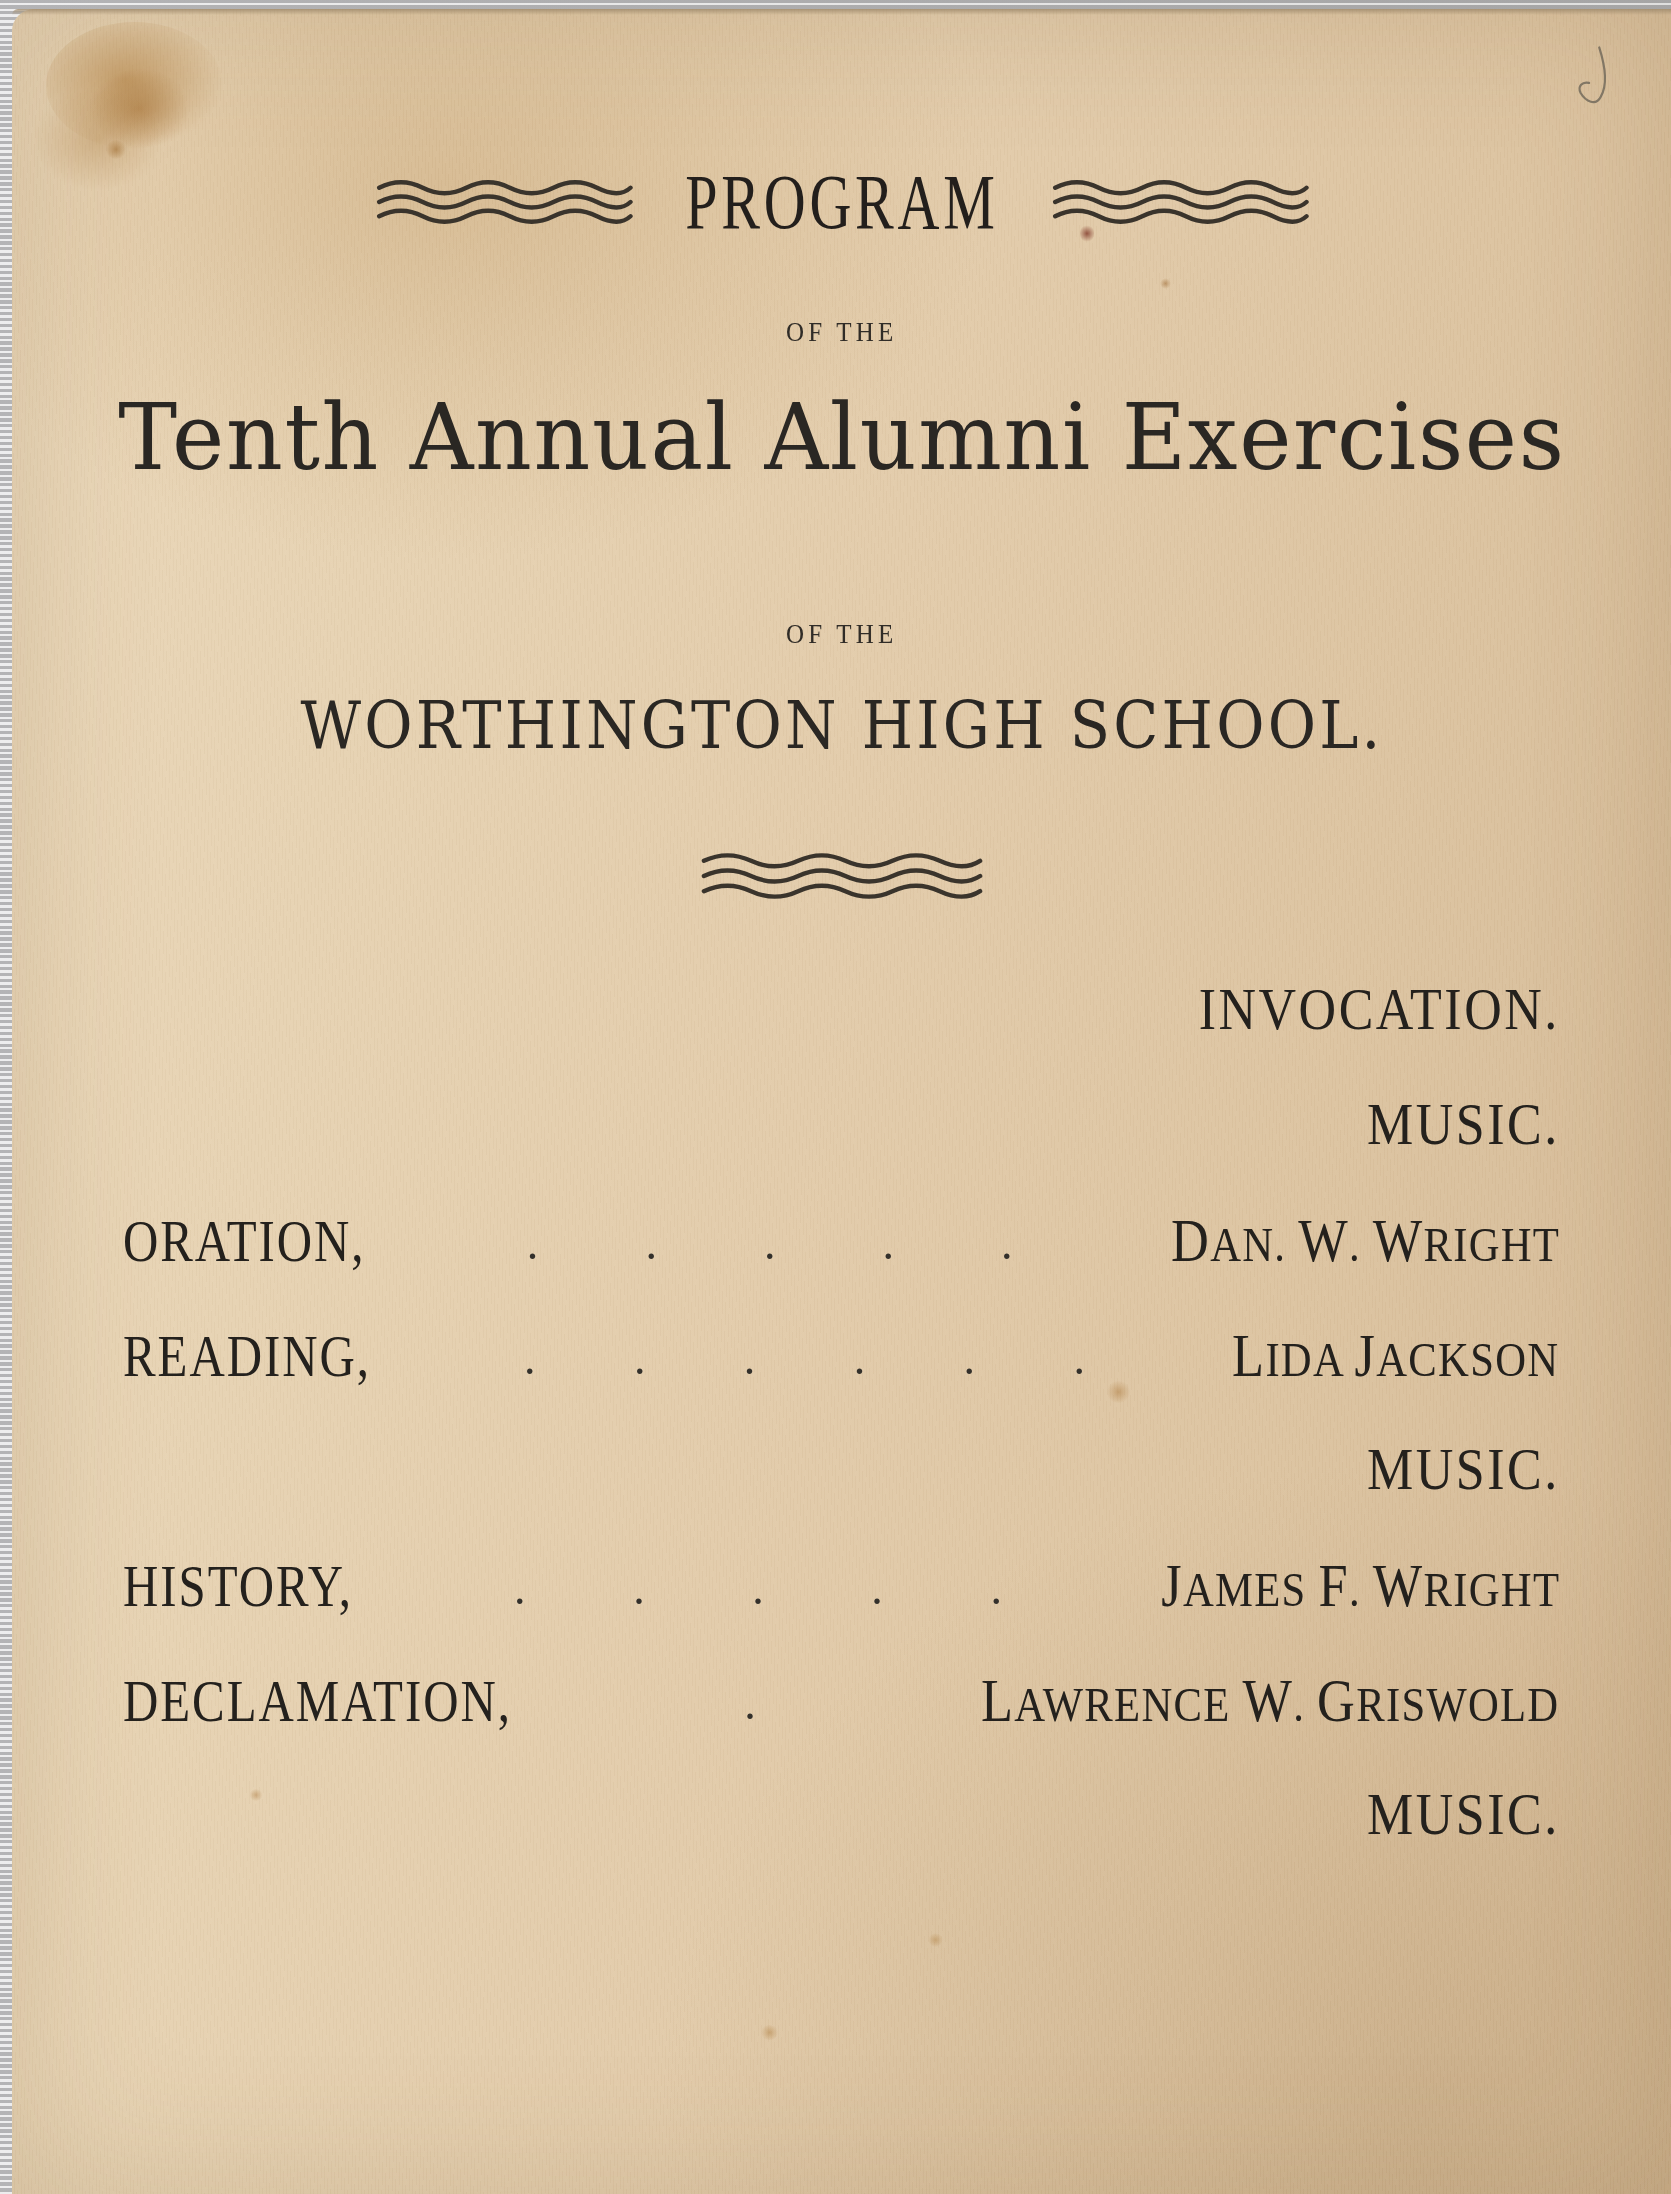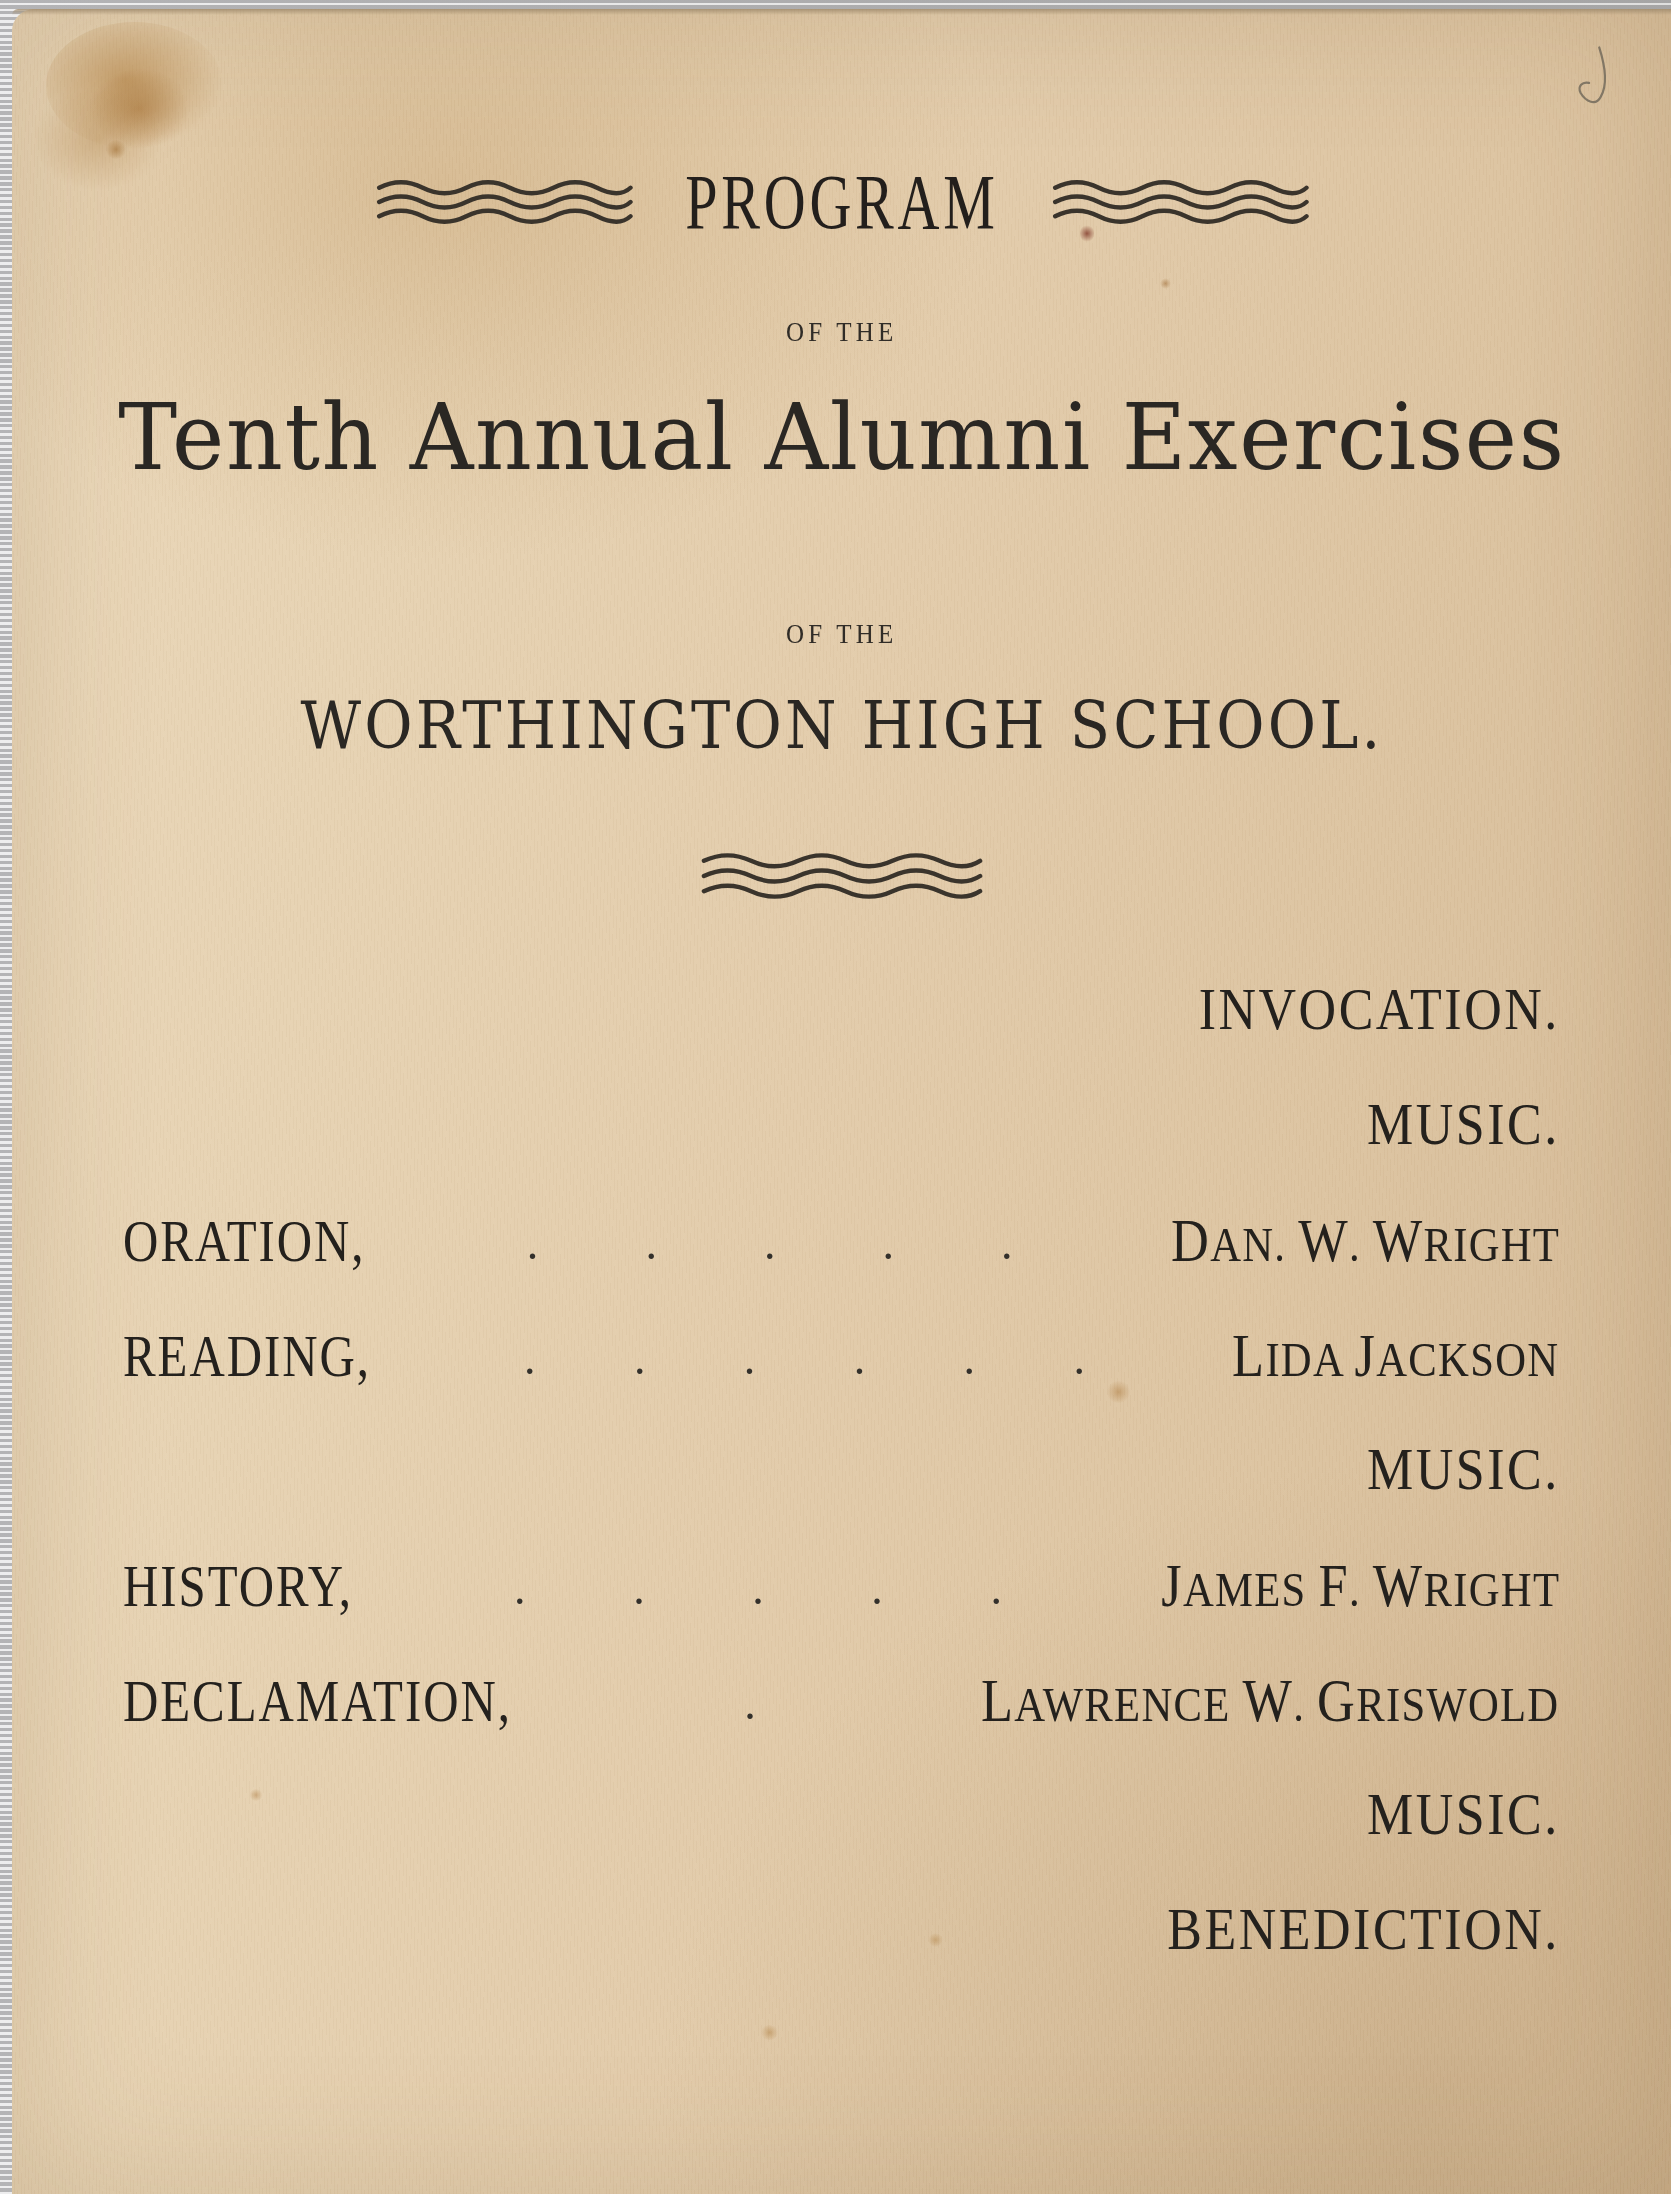--- a/index.html
+++ b/index.html
@@ -346,20 +346,17 @@
         <div class="item">
           <div class="act-label">DECLAMATION,</div>
           <div class="leaders">
             <span class="dot">.</span>
           </div>
           <div class="performer"><span class="cap">L</span>AWRENCE <span class="cap">W</span>. <span class="cap">G</span>RISWOLD</div>
         </div>
         <div class="item centered">
           <div class="act-center">MUSIC.</div>
         </div>
-        <div class="item centered">
-          <div class="act-center">BENEDICTION.</div>
-        </div>
       </div>
 
   </div>
 </div>
 
 
 </body></html>

